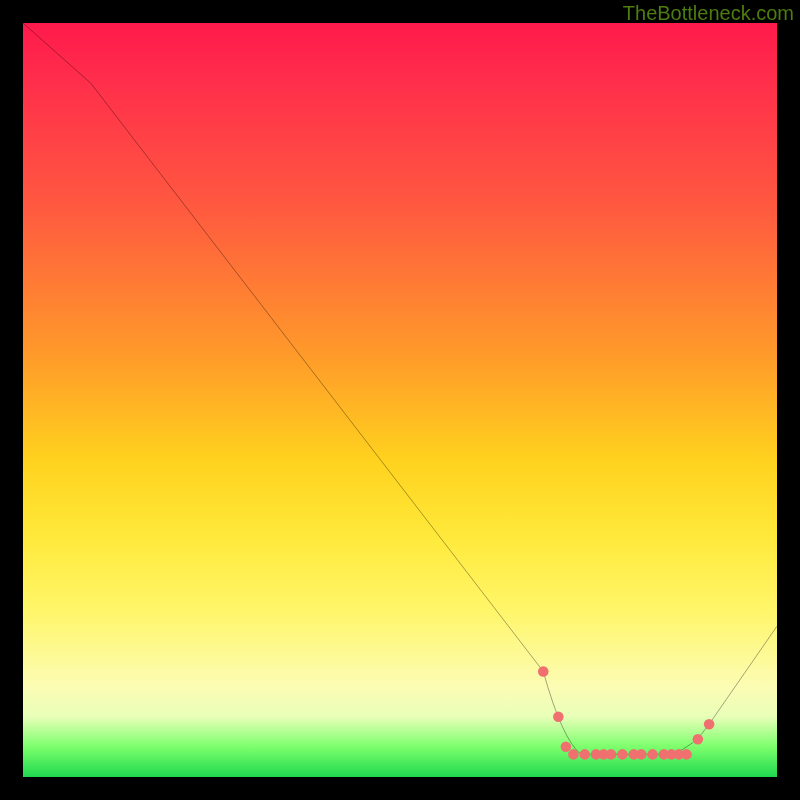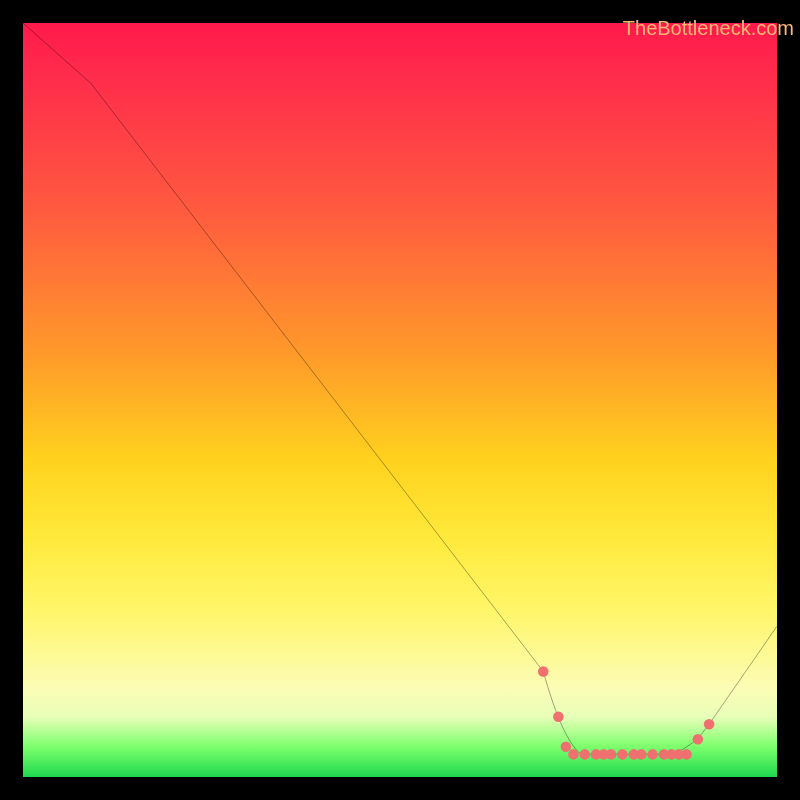--- a/index.html
+++ b/index.html
@@ -34,23 +34,23 @@
       #ffe93a 68%,
       #fff66a 78%,
       #fcfcb4 88%,
       #e8ffb8 92%,
       #7cff6c 96%,
       #1fd84e 100%
     );
   }
   .attrib {
     position: absolute;
-    top: 17px;
+    top: 2px;
     right: 6px;
-    color: #fdba74;
+    color: #4d7c0f;
     font-size: 20px;
     font-weight: 500;
     user-select: none;
   }
   svg.curve {
     position: absolute;
     left: 0;
     top: 0;
     width: 754px;
     height: 754px;

